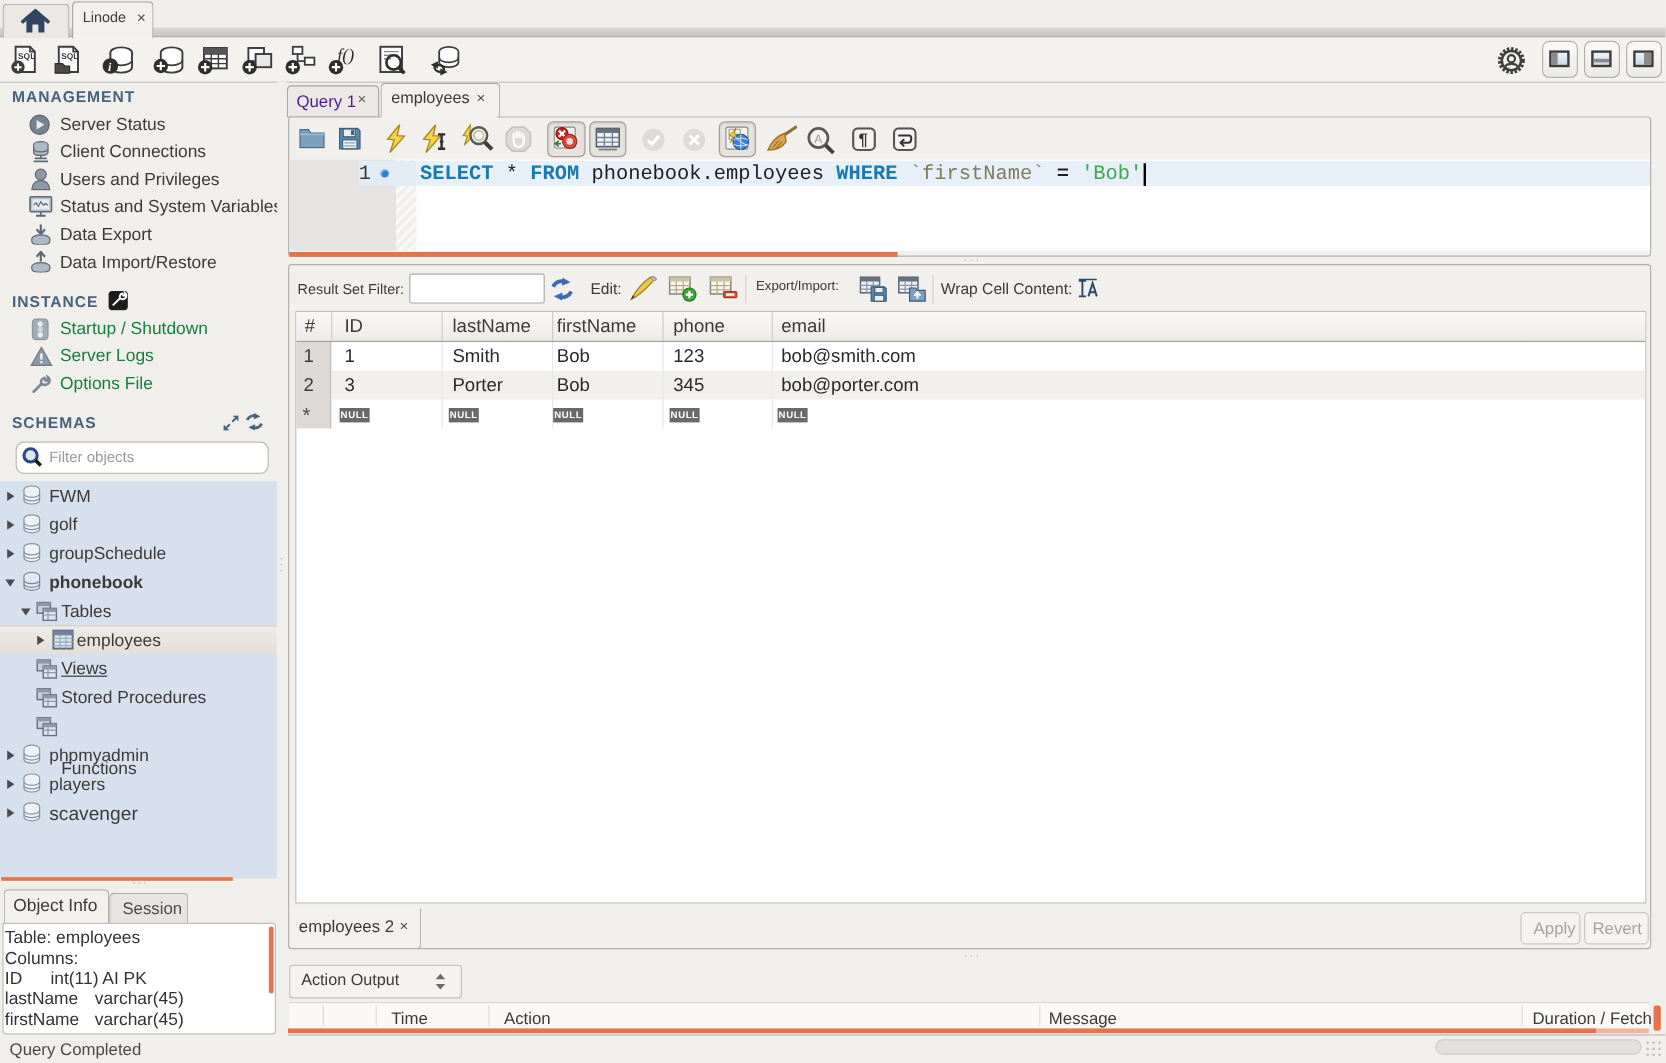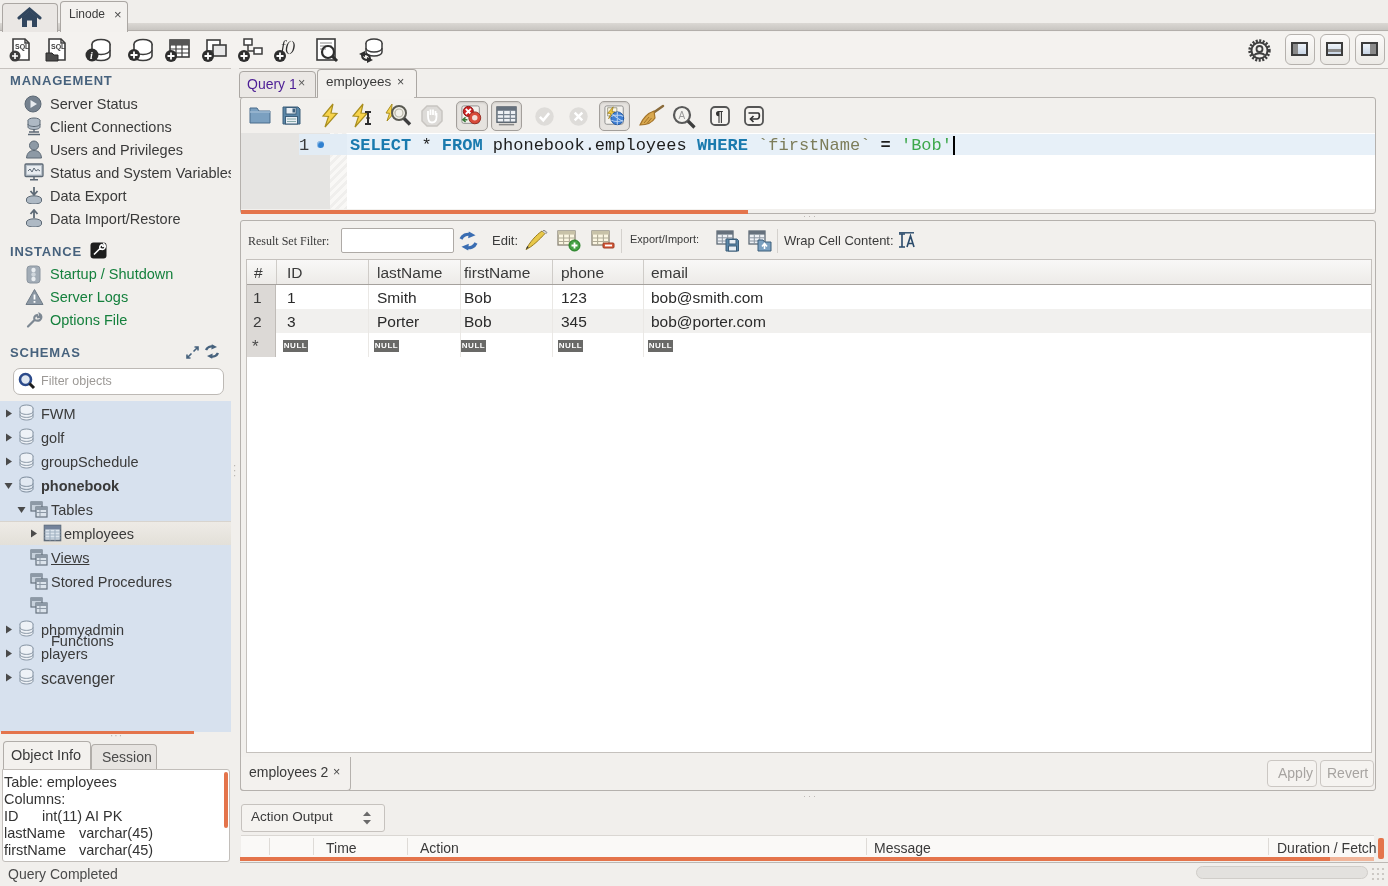--- a/index.html
+++ b/index.html
@@ -452,21 +452,21 @@
 <div class="ab" style="left:347px;top:134px;width:1028px;height:21px;background:#e7f0f8;"></div>
 <div class="ab" style="left:299px;top:136px;font-family:'Liberation Mono',monospace;font-size:17px;color:#3a3a3a;">1</div>
 <div class="ab" style="left:317px;top:141px;width:7px;height:7px;border-radius:50%;background:#2f80d0;box-shadow:inset 1px 1px 1px rgba(255,255,255,0.5);"></div>
 <div class="ab" id="sqlline" style="left:350px;top:136px;font-family:'Liberation Mono',monospace;font-size:17px;color:#1d1d1d;white-space:pre;"><span style="color:#1a7aae;font-weight:bold;">SELECT</span> * <span style="color:#1a7aae;font-weight:bold;">FROM</span> phonebook.employees <span style="color:#1a7aae;font-weight:bold;">WHERE</span> <span style="color:#7d7d5a;">`firstName`</span> <b>=</b> <span style="color:#3da84c;">'Bob'</span></div>
 <div class="ab" style="left:953px;top:136px;width:2px;height:19px;background:#000;"></div>
 <div class="ab" style="left:241px;top:210px;width:507px;height:4px;background:#e4744b;"></div>
 
 <div class="ab" style="left:803px;top:215px;width:16px;height:3px;color:#b5b1ad;font-size:9px;line-height:3px;letter-spacing:2px;">···</div>
 
 <div class="ab" style="left:240px;top:220px;width:1136px;height:571px;background:#f2f0ed;border:1px solid #b5b1ad;border-radius:3px;box-sizing:border-box;"></div>
-<div class="ab" style="left:248px;top:234px;font-size:12px;color:#3a3a3a;font-family:Liberation Serif, serif;">Result Set Filter:</div>
+<div class="ab" style="left:248px;top:234px;font-size:12px;color:#3a3a3a;">Result Set Filter:</div>
 <div class="ab" style="left:341px;top:228px;width:113px;height:25px;background:#fff;border:1px solid #aeaaa6;border-radius:2px;box-sizing:border-box;"></div>
 
 <svg class="ab" style="left:458px;top:231px;" width="21" height="20" viewBox="0 0 21 20">
  <path d="M3 8 C4.5 4.5 8.5 2.5 12.5 3.5" fill="none" stroke="#3a6db2" stroke-width="3.2"></path>
  <path d="M10.8 0.5 L17.5 4.2 L10.2 7.2 Z" fill="#3a6db2"></path>
  <path d="M18 12 C16.5 15.5 12.5 17.5 8.5 16.5" fill="none" stroke="#3a6db2" stroke-width="3.2"></path>
  <path d="M10.2 19.5 L3.5 15.8 L10.8 12.8 Z" fill="#3a6db2"></path>
 </svg>
 <div class="ab" style="left:492px;top:233px;font-size:13px;color:#3a3a3a;">Edit:</div>
 

